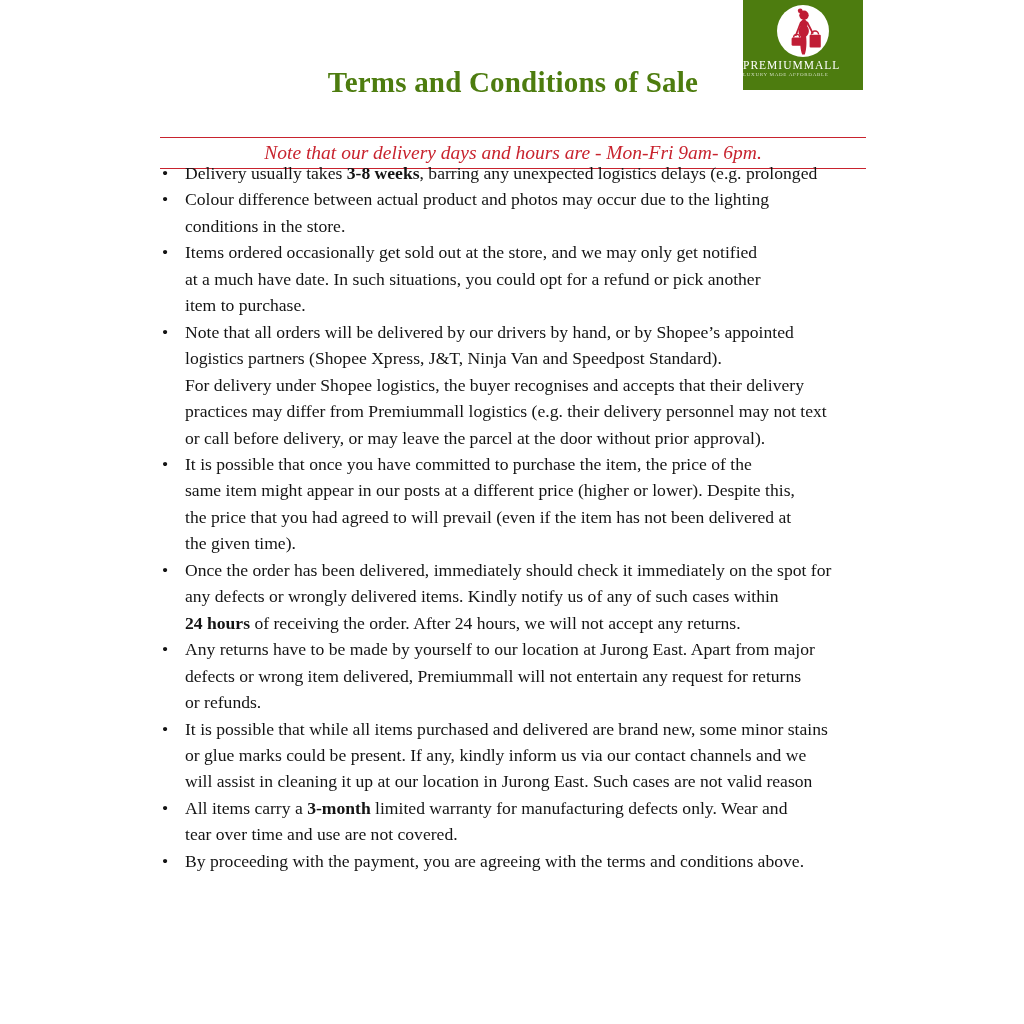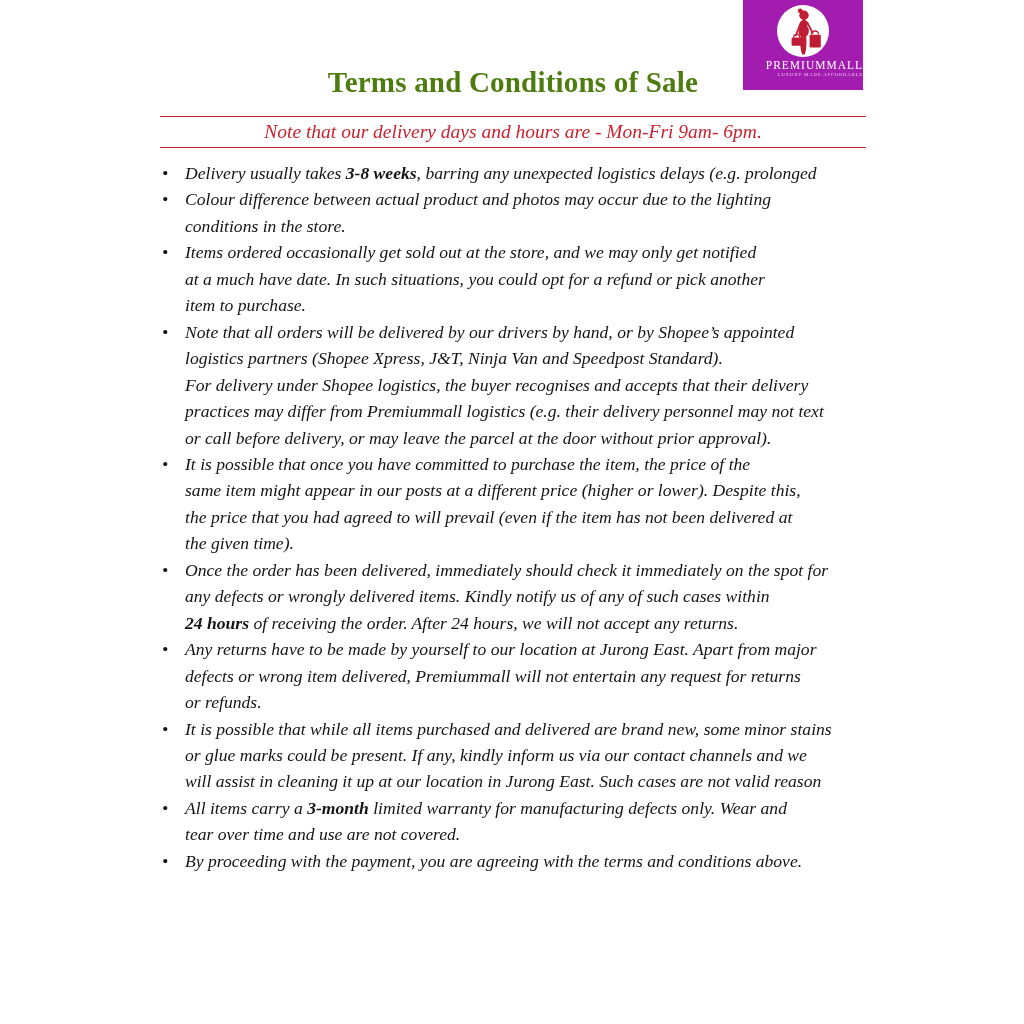--- a/index.html
+++ b/index.html
@@ -8,21 +8,21 @@
     background: #ffffff;
     position: relative;
     overflow: hidden;
     font-family: "Liberation Serif", serif;
     color: #141414;
   }
 
   
   .logo {
     position: absolute; left: 743px; top: 0; width: 120px; height: 90px;
-    background: #a21caf; text-align: right;
+    background: #4d7c0f; text-align: left;
   }
   .logo-circle {
     width: 52px; height: 52px; border-radius: 50%;
     background: #ffffff; margin: 5px auto 2px auto;
     overflow: hidden;
   }
   .logo-circle svg { display: block; }
   .logo-brand {
     color: #ffffff; font-size: 11.5px; letter-spacing: 1px;
     line-height: 12px; white-space: nowrap;
@@ -35,37 +35,37 @@
   
   .title {
     position: absolute; left: 160px; width: 706px; top: 66px;
     margin: 0; text-align: center;
     font-size: 29px; font-weight: bold; color: #4d7c0f;
     letter-spacing: 0.2px;
   }
 
   
   .note-band {
-    position: absolute; left: 160px; width: 706px; top: 116px; height: 30px;
+    position: absolute; left: 160px; width: 706px; top: 137px; height: 30px;
     border-top: 1.6px solid #c8232e;
     border-bottom: 1.6px solid #c8232e;
     display: flex; align-items: center; justify-content: center;
   }
   .note {
     margin: 0; font-style: italic; font-size: 19.5px; color: #c8232e;
     white-space: nowrap;
   }
 
   
   .terms {
     position: absolute; left: 160px; top: 160px; width: 860px;
     margin: 0; padding: 0; list-style: none;
     font-size: 17.6px; line-height: 26.45px; color: #141414;
   }
-  .terms li { position: relative; padding-left: 25px; font-style: italic; }
+  .terms li { position: relative; padding-left: 25px; }
   .terms li::before {
     content: "\2022";
     position: absolute; left: 2px; top: 0;
   }
   .term-line { white-space: nowrap; }
   .term-line b { font-weight: bold; }
 </style>
 </head>
 <body>
 

